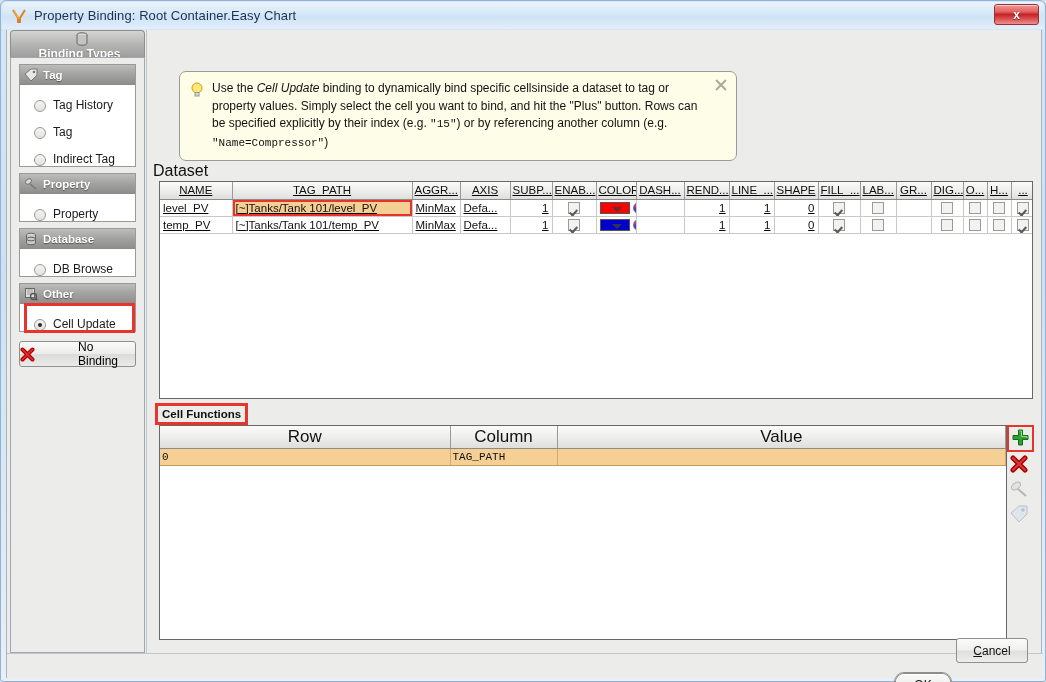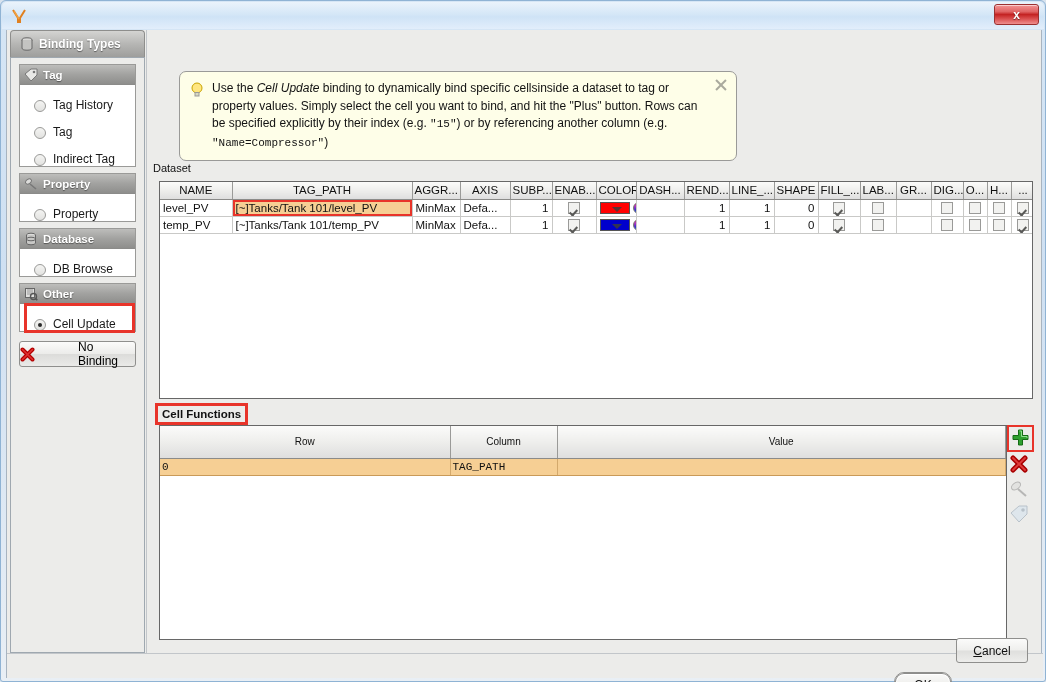--- a/index.html
+++ b/index.html
@@ -55,21 +55,21 @@
     border-top: none;
   }
   
   .tabhead {
     position: absolute; left: 3px; top: 0px;
     width: 135px; height: 27px;
     background: linear-gradient(to bottom, #d4d4d2 0%, #b6b6b4 50%, #9e9e9c 100%);
     border: 1px solid #8e8e8c;
     border-bottom: none;
     border-radius: 4px 4px 0 0;
-    display: flex; align-items: center;
+    display: flex; align-items: center; flex-direction: column;
   }
   .tabhead-label {
     color: #fff; font-weight: bold; font-size: 12px;
     text-shadow: 0 1px 1px rgba(0,0,0,.45);
     margin-left: 4px;
   }
   .tabicon { width: 16px; height: 16px; margin-left: 8px; position: relative; }
   .sidepanel {
     position: absolute; left: 3px; top: 27px;
     width: 135px; height: 596px;
@@ -147,31 +147,31 @@
     width: 14px; height: 14px; cursor: pointer; opacity: .45;
   }
   .hint-close::before, .hint-close::after {
     content: ""; position: absolute; left: 0; top: 6px;
     width: 14px; height: 2px; background: #444;
   }
   .hint-close::before { transform: rotate(45deg); }
   .hint-close::after  { transform: rotate(-45deg); }
   
   .section-label {
-    position: absolute; font-size: 11px; color: #111;
+    position: absolute; font-size: 16px; color: #111;
   }
   #dataset-label { left: 146px; top: 132px; }
   
   .ds-wrap {
     position: absolute; left: 152px; top: 151px;
     width: 874px; height: 218px;
     background: #fff; border: 1px solid #676767;
     overflow: hidden;
   }
-  table.grid { border-collapse: collapse; table-layout: fixed; width: 100%; }
+  table.grid { border-collapse: collapse; table-layout: fixed; width: 100%; text-decoration: underline; }
   table.grid th {
     height: 17px;
     background: linear-gradient(to bottom, #fbfbfa 0%, #eeeeec 50%, #dedede 100%);
     border-right: 1px solid #9a9a98;
     border-bottom: 1px solid #8b8b89;
     font-weight: normal; font-size: 11.5px; color: #111;
     padding: 0 2px; overflow: hidden; white-space: nowrap;
   }
   table.grid td {
     height: 17px; border-right: 1px solid #c9c9c7; border-bottom: 1px solid #c9c9c7;
@@ -215,24 +215,24 @@
     z-index: 5;
   }
   .cb-wrap {
     position: absolute; left: 152px; top: 395px;
     width: 848px; height: 215px;
     background: #fff; border: 1px solid #676767;
     overflow: hidden;
   }
   table.cb { border-collapse: collapse; table-layout: fixed; width: 100%; }
   table.cb th {
-    height: 32px;
+    height: 18px;
     background: linear-gradient(to bottom, #fbfbfa 0%, #eeeeec 50%, #dedede 100%);
     border-right: 1px solid #9a9a98; border-bottom: 1px solid #8b8b89;
-    font-weight: normal; font-size: 10px; color: #111;
+    font-weight: normal; font-size: 17px; color: #111;
   }
   table.cb td {
     height: 17px; font-size: 11px; color: #111; padding: 0 2px;
     background: #f6cf94; border-right: 1px solid #d3a96c;
     border-bottom: 1px solid #c99a58;
     font-family: "Liberation Mono", monospace;
   }
   .cb-toolbar {
     position: absolute; left: 1000px; top: 395px;
     width: 27px; height: 215px;
@@ -262,20 +262,21 @@
 
 <div class="window">
 
   <div class="titlebar">
     <span class="title-icon">
       <svg width="18" height="18" viewBox="0 0 18 18">
         <path d="M3 3 L8 11 L8 15 L10 15 L10 11 L15 3" stroke="#e08020" stroke-width="2" fill="none"></path>
         <path d="M4 4 L9 12" stroke="#f0a040" stroke-width="1.5" fill="none"></path>
       </svg>
     </span>
+    <span class="title-text">Property Binding: Root Container.Easy Chart</span>
     <div class="close-btn">
       <span>x</span>
     </div>
   </div>
 
   <div class="content">
 
     <div class="tabhead">
       <span class="tabicon">
         <svg width="16" height="16" viewBox="0 0 16 16">

